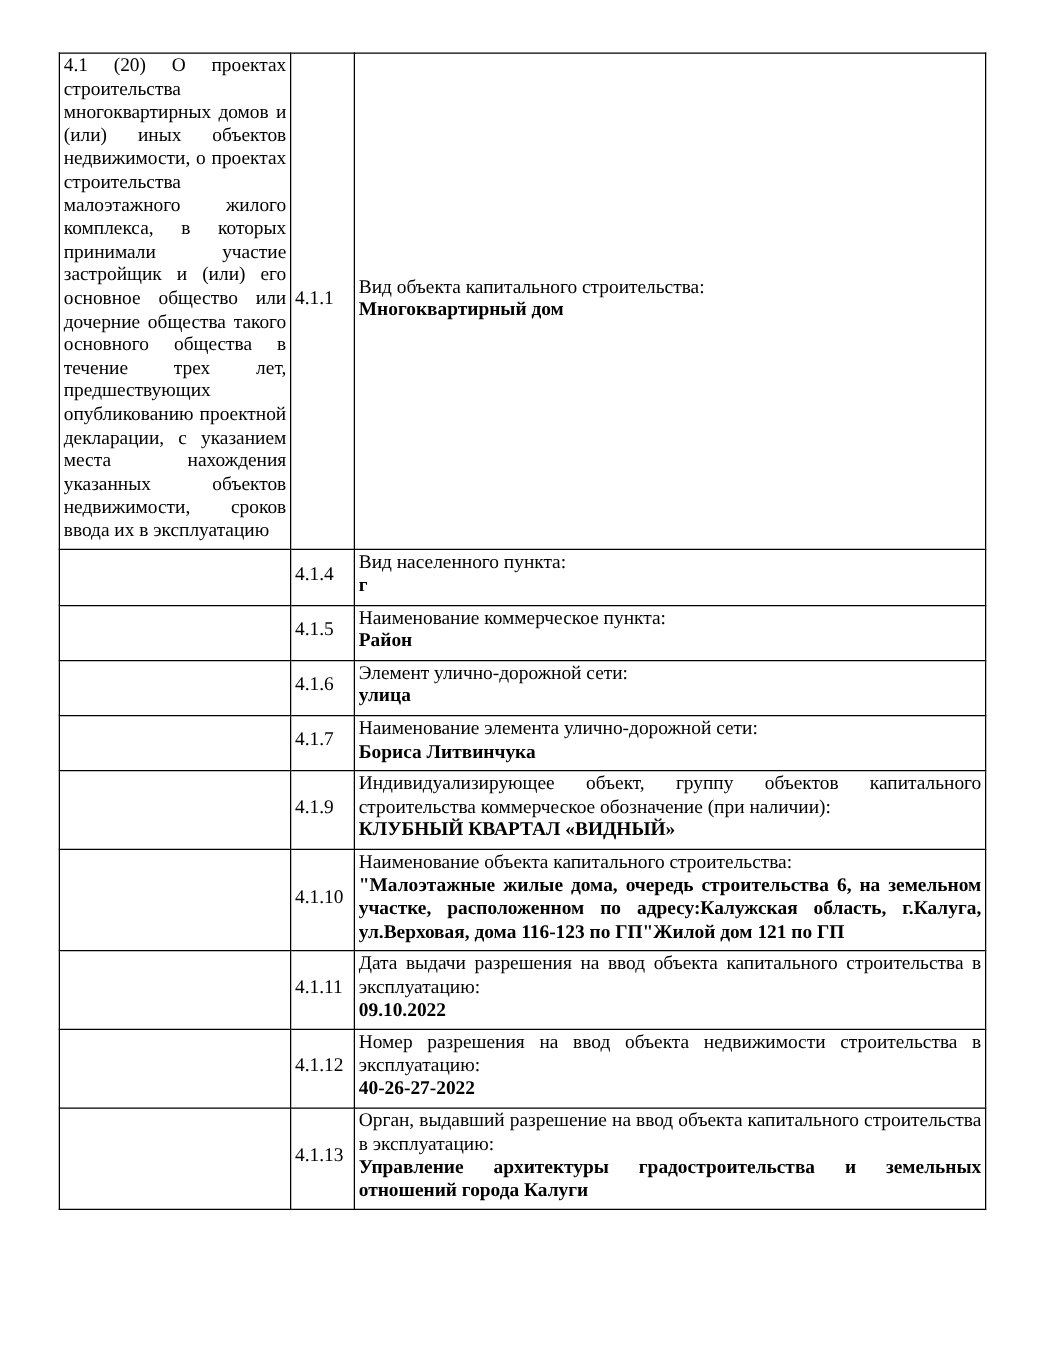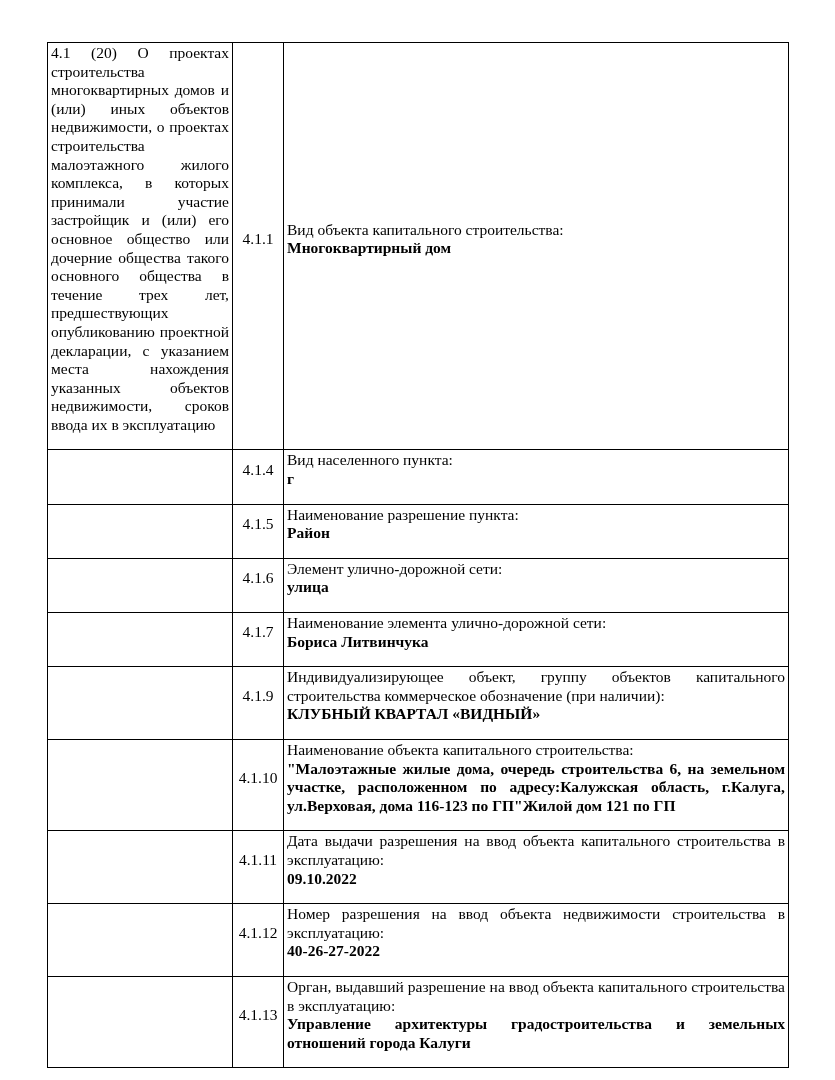--- a/index.html
+++ b/index.html
@@ -18,38 +18,38 @@
   .page {
     padding: 42px 47px 0 47px;
   }
   table.decl-table {
     border-collapse: collapse;
     table-layout: fixed;
     width: 741px;
   }
   td {
     border: 1px solid #000000;
-    padding: 1px 3px 15px 3px;
+    padding: 1px 3px 5px 3px;
     font-size: 15.5px;
     line-height: 18.6px;
     vertical-align: middle;
     word-wrap: break-word;
     margin-left: 28px;
   }
   td.col-desc {
     width: 185px;
     vertical-align: top;
     text-align: justify;
     hyphens: auto;
     -webkit-hyphens: auto;
   }
   td.col-num {
     width: 51px;
     vertical-align: middle;
-    text-align: center;
+    text-align: left;
   }
   td.col-val {
     width: 505px;
     vertical-align: middle;
     text-align: justify;
     hyphens: auto;
     -webkit-hyphens: auto;
   }
   .field-label { display: block; }
   .value-line  { display: block; }
@@ -79,21 +79,21 @@
     <td class="col-val">
       <span class="field-label">Вид населенного пункта:</span>
       <span class="value-line"><span class="value-prefix"></span><span class="field-value">г</span></span>
     </td>
   </tr>
 
   <tr>
     <td class="col-desc"></td>
     <td class="col-num">4.1.5</td>
     <td class="col-val">
-      <span class="field-label">Наименование разрешение пункта:</span>
+      <span class="field-label">Наименование коммерческое пункта:</span>
       <span class="value-line"><span class="value-prefix"></span><span class="field-value">Район</span></span>
     </td>
   </tr>
 
   <tr>
     <td class="col-desc"></td>
     <td class="col-num">4.1.6</td>
     <td class="col-val">
       <span class="field-label">Элемент улично-дорожной сети:</span>
       <span class="value-line"><span class="value-prefix"></span><span class="field-value">улица</span></span>

